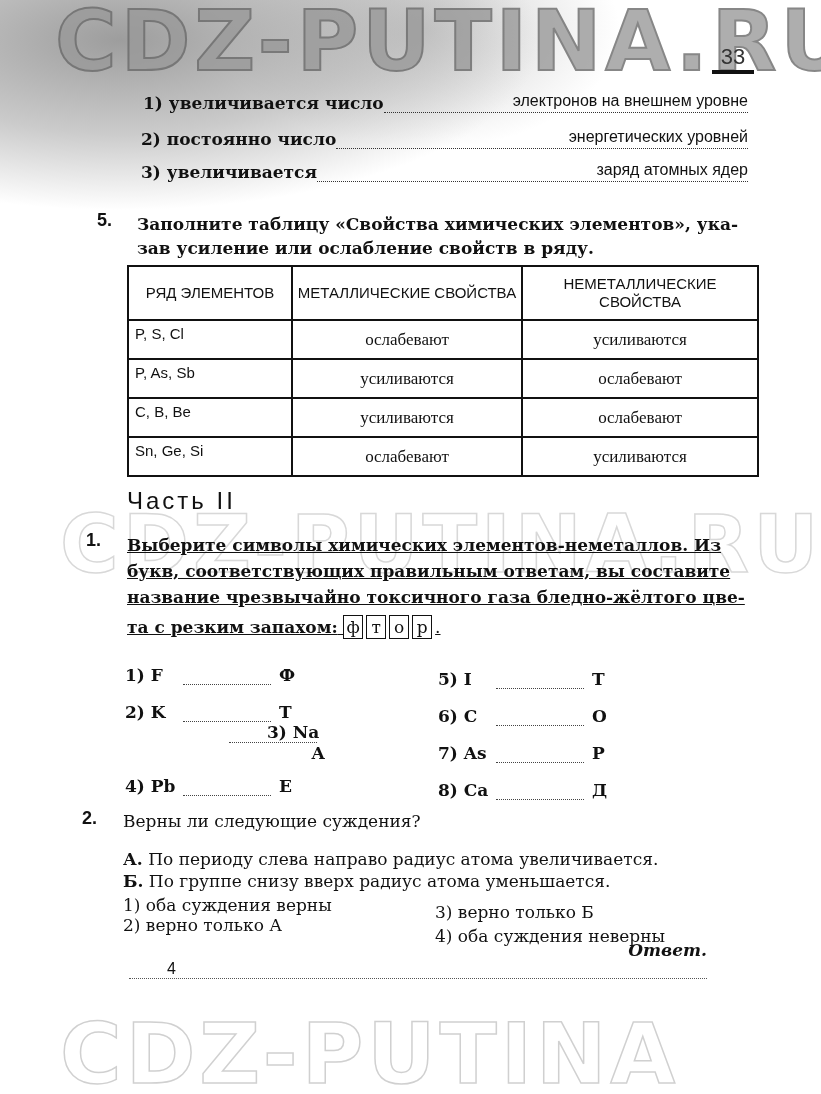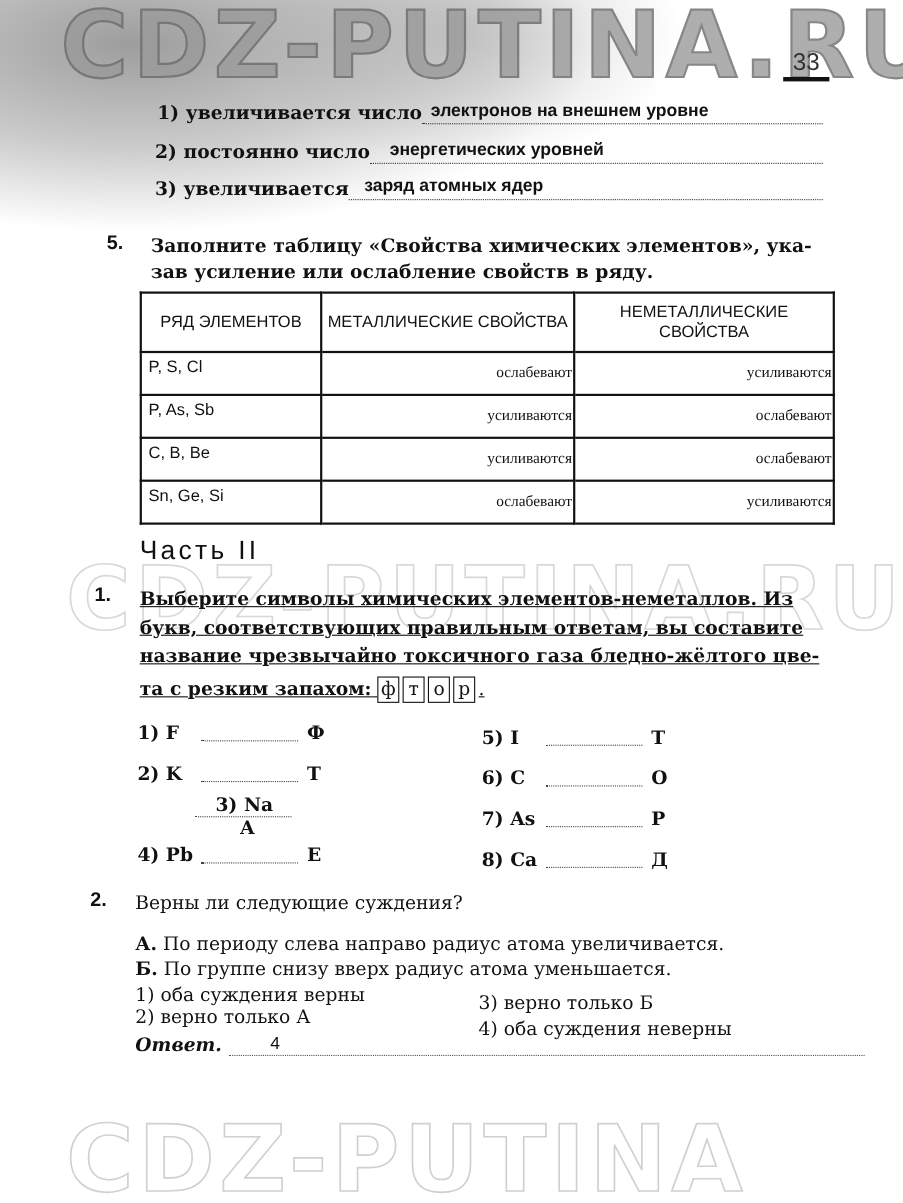--- a/index.html
+++ b/index.html
@@ -32,42 +32,42 @@
     left: 60px; top: 1005px; font-size: 84px; color: transparent;
     -webkit-text-stroke: 1.5px #bdbdbd; opacity: 0.7;
   }
   .abs { position: absolute; z-index: 2; }
   .page-num {
     left: 712px; top: 44px; font-family: "Liberation Sans", sans-serif;
     font-size: 22px; color: #333; border-bottom: 4px solid #111; width: 42px; text-align: center;
   }
   .fill-row { font-weight: bold; font-size: 17px; display: flex; align-items: flex-end; }
   .fill-row .answer {
-    font-family: "Liberation Sans", sans-serif; font-weight: bold; font-size: 16px;
-    border-bottom: 1px dotted #333; flex: 1; padding-left: 8px; padding-bottom: 2px;
+    font-family: "Liberation Sans", sans-serif; font-weight: normal; font-size: 16px;
+    border-bottom: 1px dotted #333; flex: 1; padding-left: 8px; padding-bottom: 2px; text-align: right;
   }
   .task-num { font-family: "Liberation Sans", sans-serif; font-weight: bold; font-size: 18px; }
   .task-text { font-weight: bold; font-size: 17px; line-height: 24px; }
   table.props {
     border-collapse: collapse; font-size: 15px; padding-left: 48px;
   }
   table.props th, table.props td { border: 2px solid #111; }
   table.props th {
     font-family: "Liberation Sans", sans-serif; font-weight: normal; font-size: 15px;
     height: 50px; text-transform: uppercase; line-height: 18px;
   }
   table.props td { height: 32px; }
   table.props td.el { font-family: "Liberation Sans", sans-serif; font-size: 15px; padding-left: 6px; vertical-align: top; padding-top: 4px; }
-  table.props td.val { font-family: "Liberation Serif", serif; font-size: 14px; text-align: right; }
+  table.props td.val { font-family: "Liberation Serif", serif; font-size: 17px; text-align: center; }
   .part-title { font-family: "Liberation Sans", sans-serif; font-size: 24px; letter-spacing: 3px; }
   .letterbox {
     display: inline-block; border: 1.5px solid #111; width: 18px; height: 22px;
     text-align: center; font-size: 17px; line-height: 22px; margin-right: 3px; font-weight: normal;
   }
-  .opt { font-weight: bold; font-size: 17px; display: flex; align-items: center; width: 200px; }
+  .opt { font-weight: bold; font-size: 17px; display: flex; align-items: flex-end; width: 200px; }
   .opt .sym { width: 58px; }
   .opt .blank { width: 88px; border-bottom: 1px dotted #444; margin-right: 8px; height: 14px; }
   .opt .letter { font-weight: bold; }
   .q2 { font-size: 17px; line-height: 22px; }
   .q2 b { font-weight: bold; }
   .answer-line { display: flex; align-items: flex-end; }
   .answer-line .label { font-style: italic; font-weight: bold; font-size: 17px; }
   .answer-line .val {
     font-family: "Liberation Sans", sans-serif; font-size: 16px;
     border-bottom: 1px dotted #555; width: 540px; padding-left: 38px; margin-left: 6px;
@@ -199,16 +199,16 @@
 <div class="abs q2" style="left:123px; top:810px;text-align:right;">Верны ли следующие суждения?</div>
 <div class="abs q2" style="left:123px; top:848px; width:620px;">
   <div><b>А.</b> <span>По периоду слева направо радиус атома увеличивается.</span></div>
   <div><b>Б.</b> <span>По группе снизу вверх радиус атома уменьшается.</span></div>
 </div>
 <div class="abs q2" style="left:123px; top:894px;">1) оба суждения верны</div>
 <div class="abs q2" style="left:123px; top:914px;">2) верно только А</div>
 <div class="abs q2" style="left:435px; top:901px;">3) верно только Б</div>
 <div class="abs q2" style="left:435px; top:925px;">4) оба суждения неверны</div>
 
-<div class="abs answer-line" style="left:123px; top:940px;">
+<div class="abs answer-line" style="left:123px; top:940px;flex-direction:column;">
   <span class="label">Ответ.</span>
   <span class="val">4</span>
 </div>
 
 </body></html>

